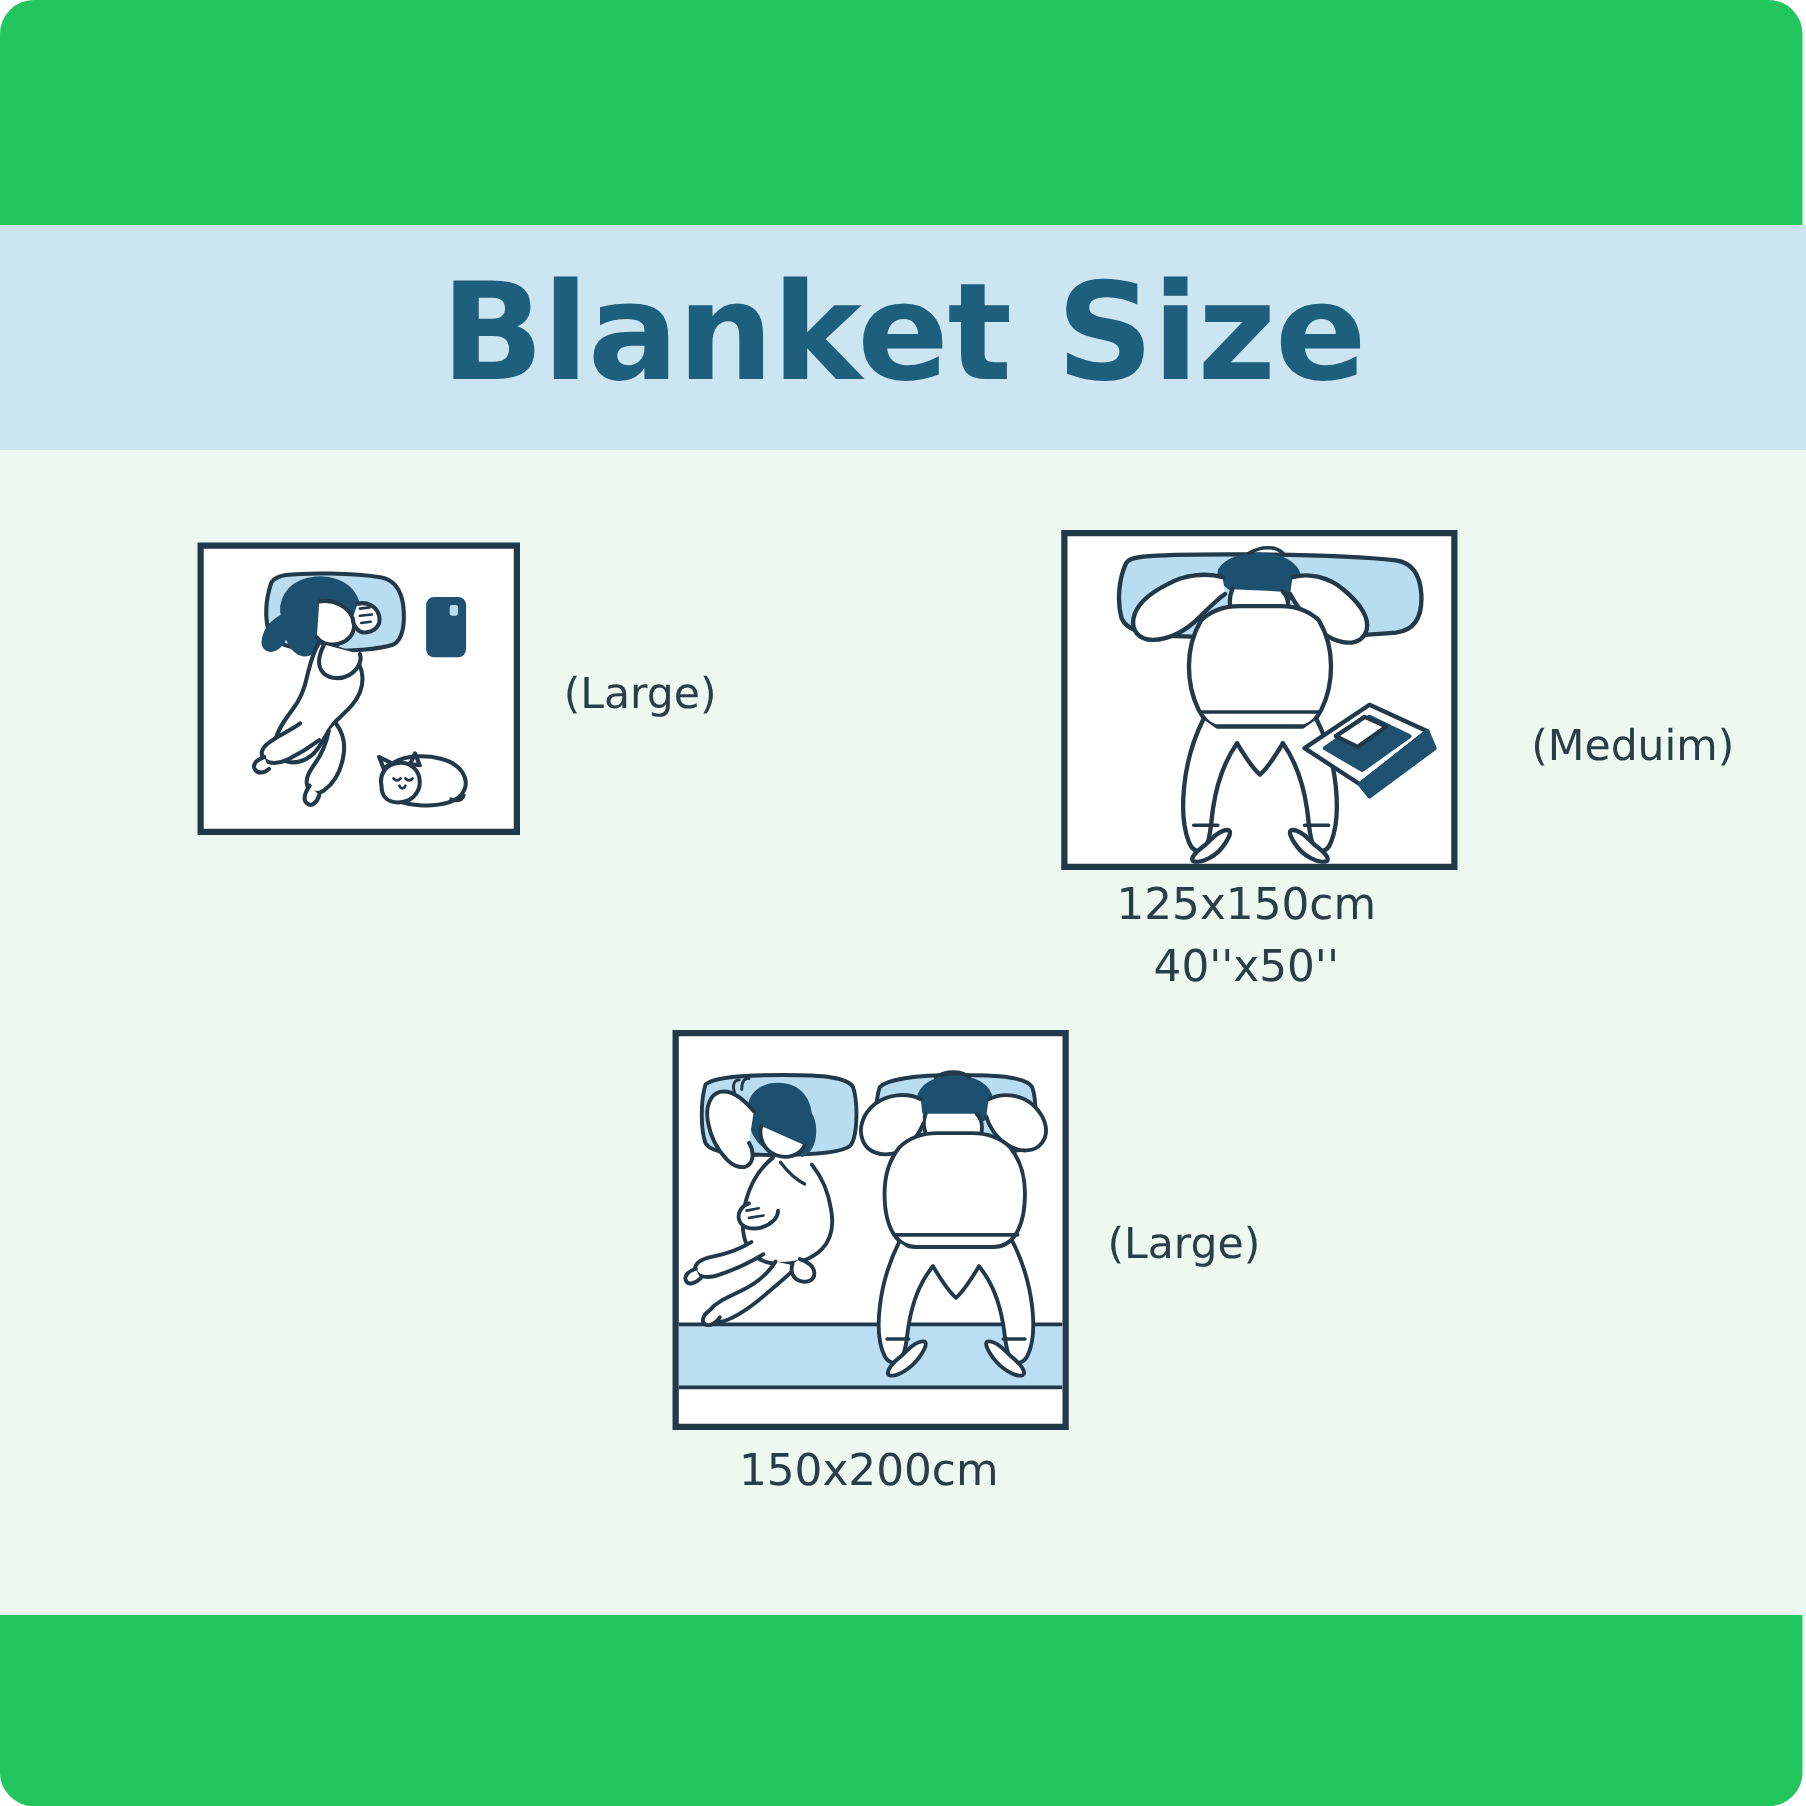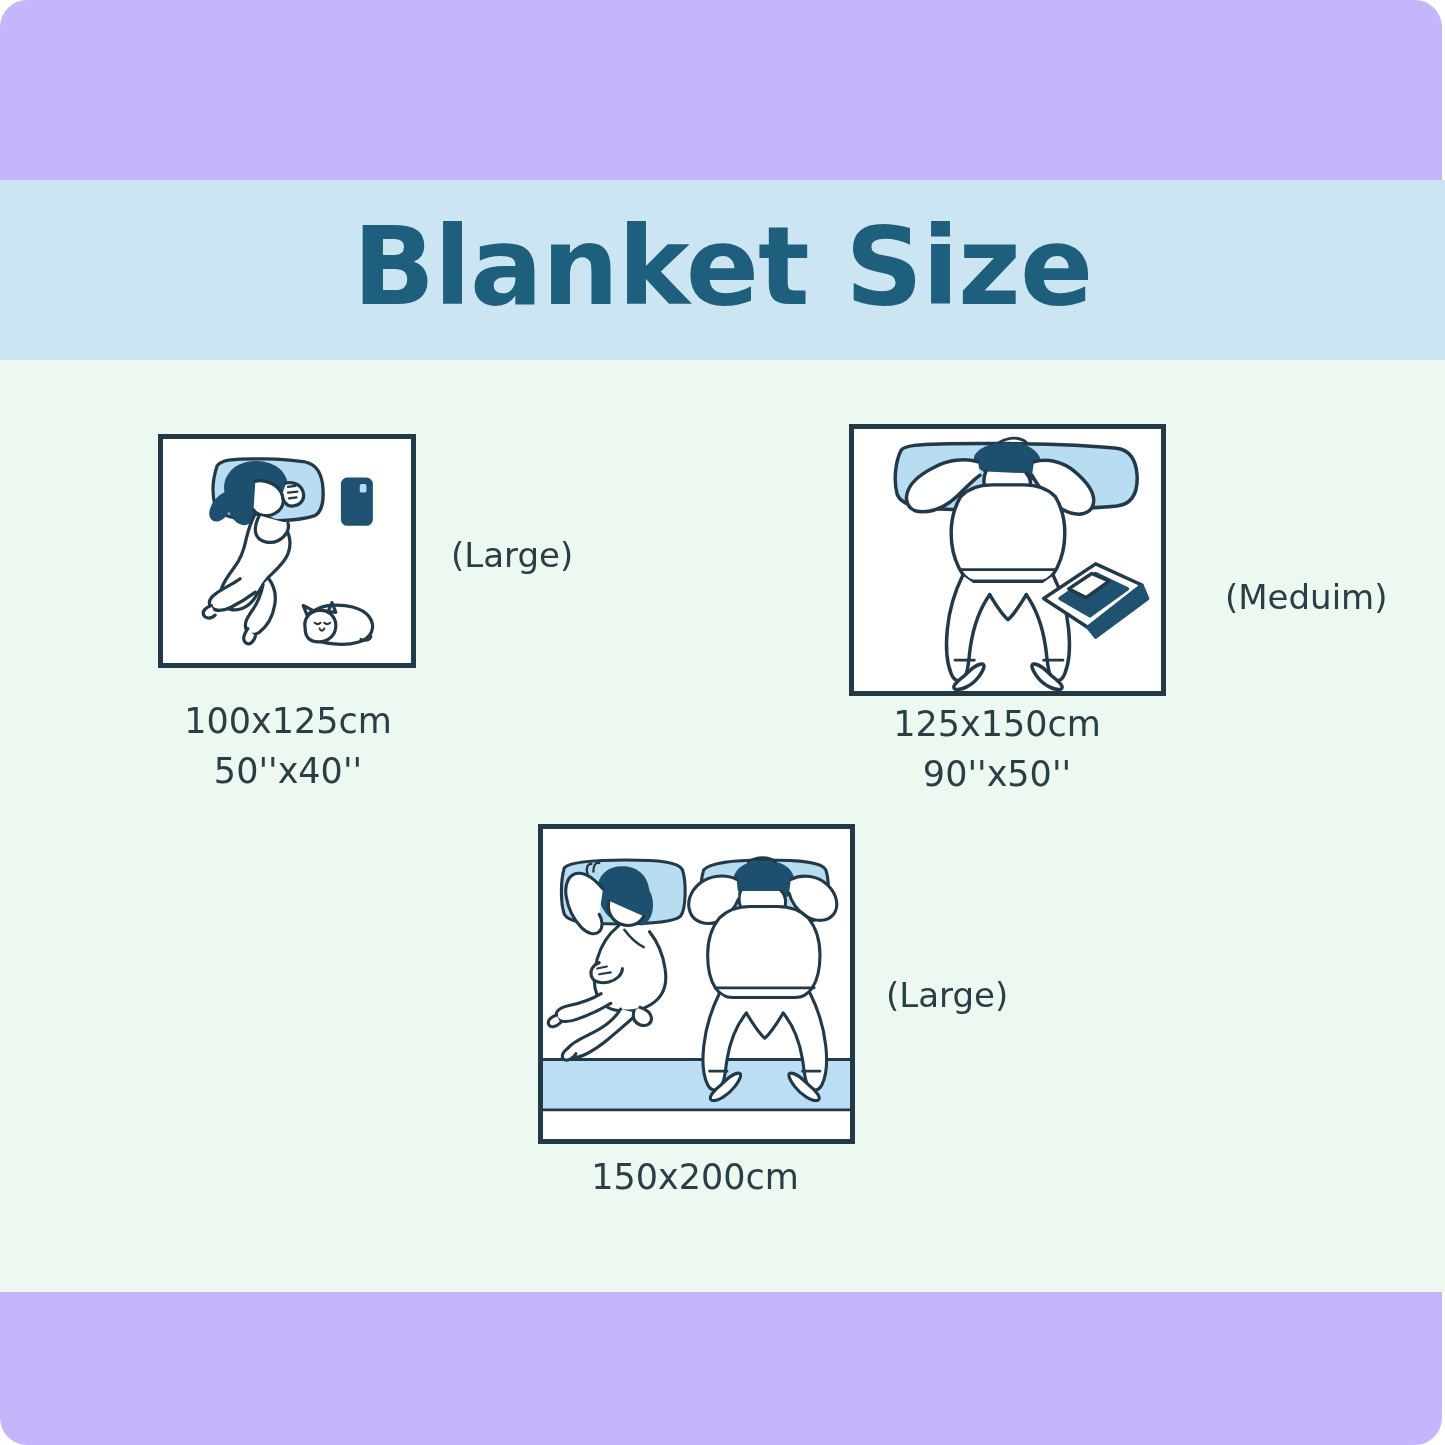--- a/index.html
+++ b/index.html
@@ -10,21 +10,21 @@
   body {
     width: 1445px;
     height: 1445px;
     font-family: "DejaVu Sans", "Liberation Sans", sans-serif;
     overflow: hidden;
   }
   #poster {
     position: relative;
     width: 1442px;
     height: 1445px;
-    background: #c4b5fd;
+    background: #22c55e;
     border-radius: 27px;
   }
   
   .band-header {
     position: absolute;
     left: 0;
     top: 180px;
     width: 1445px;
     height: 230px;
     background: #cce5f2;
@@ -150,24 +150,20 @@
         <path d="M150,184 L146,174 L156,179 Z" fill="#ffffff"></path>
         <path d="M172,180 L176,171 L180,181 Z" fill="#ffffff"></path>
         <path d="M158,192 C160,194 162,194 164,192 M168,192 C170,194 172,194 174,192" stroke-width="2.2"></path>
         <path d="M163,198 C164,201 167,201 168,198" stroke-width="2.2"></path>
         <path d="M206,209 C212,212 216,210 217,206" stroke-width="2.6"></path>
       </g>
     </svg>
   </div>
 
   <div class="tag tag-small">(Large)</div>
-  <div class="dims dims-small">
-    <span>100x125cm</span>
-    <span class="line2">50''x40''</span>
-  </div>
 
   <div class="size-box box-medium">
     <svg viewBox="0 0 317 272">
       <g fill="none" stroke="#22394a" stroke-width="3.6" stroke-linecap="round" stroke-linejoin="round">
 
         <path d="M48,22 C42,34 40,54 44,68 C48,78 62,82 88,83 C140,85 230,84 272,80
                  C288,78 294,66 293,48 C292,32 286,22 272,20 C220,14 90,14 62,17 C54,18 50,19 48,22 Z" fill="#b8dcf0" stroke="#22394a"></path>
 
         <path d="M126,28 C132,18 150,14 166,16 C182,18 192,26 192,38 C192,48 184,54 172,54
                  C160,54 146,50 136,44 C128,39 124,33 126,28 Z" fill="#1d4f6e" stroke="#1d4f6e"></path>
@@ -207,21 +203,21 @@
         <path d="M213,176 L250,150 L283,166 L244,194 Z" fill="#1f5170" stroke="#1f5170"></path>
         <path d="M222,166 L246,150 L264,158 L240,175 Z" fill="#ffffff"></path>
         <path d="M242,206 L298,162 L304,176 L250,216 Z" fill="#1f5170" stroke="#1f5170"></path>
       </g>
     </svg>
   </div>
 
   <div class="tag tag-medium">(Meduim)</div>
   <div class="dims dims-medium">
     <span>125x150cm</span>
-    <span class="line2">90''x50''</span>
+    <span class="line2">40''x50''</span>
   </div>
 
   <div class="size-box box-large">
     <svg viewBox="0 0 317 320">
 
       <rect x="0" y="238" width="317" height="52" fill="#bcdef5"></rect>
       <line x1="0" y1="238" x2="317" y2="238" stroke="#22394a" stroke-width="3"></line>
       <line x1="0" y1="290" x2="317" y2="290" stroke="#22394a" stroke-width="3"></line>
 
       <g fill="none" stroke="#22394a" stroke-width="3.2" stroke-linecap="round" stroke-linejoin="round">

